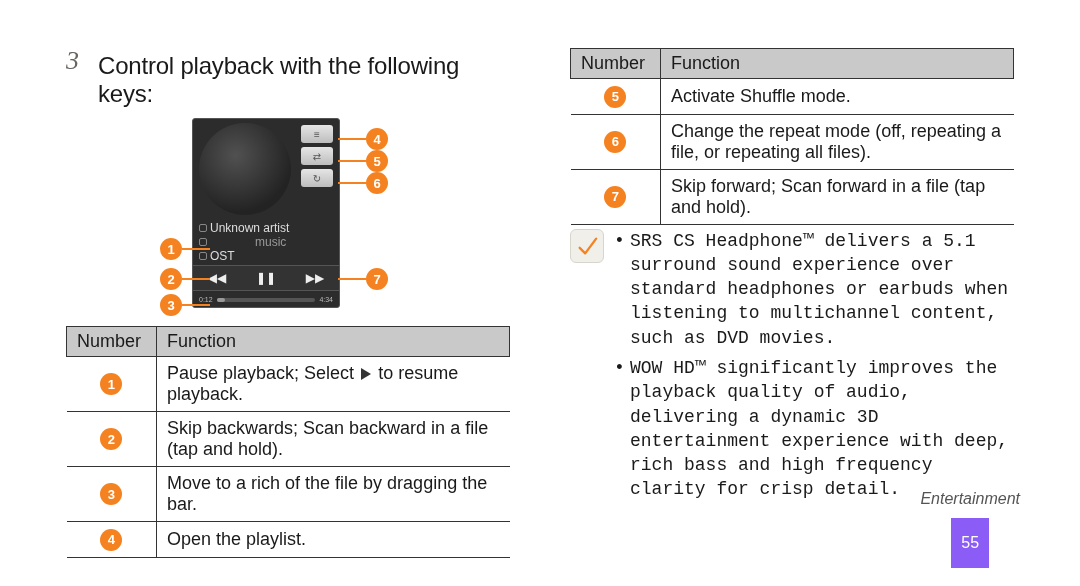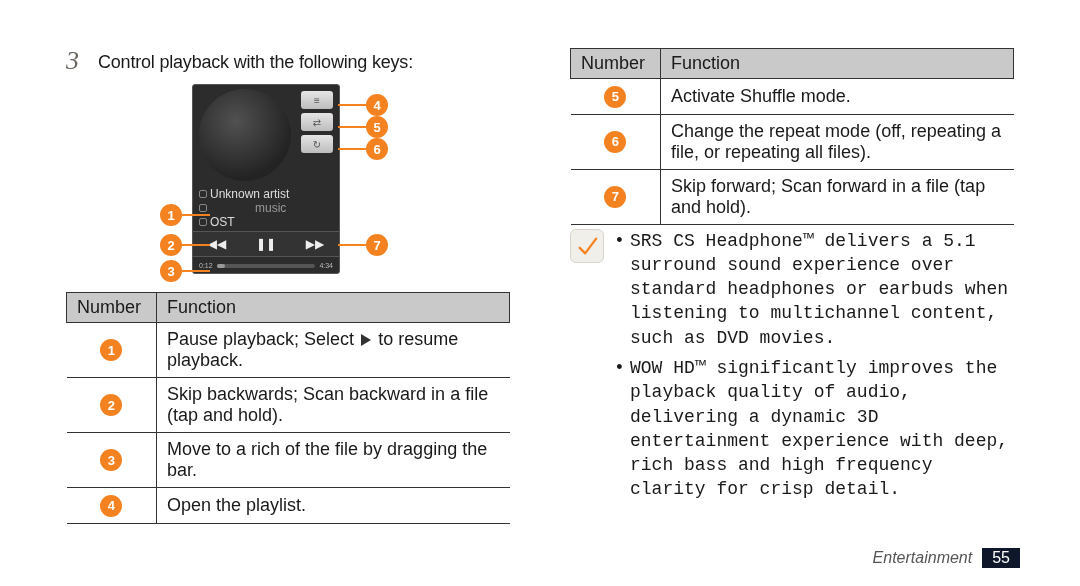--- a/index.html
+++ b/index.html
@@ -28,21 +28,21 @@
   .step-num {
     font-family: Georgia, "Times New Roman", serif;
     font-style: italic;
     font-size: 26px;
     color: #696660;
     line-height: 1;
     width: 20px;
     flex-shrink: 0;
   }
   .step-text {
-    font-size: 18px;
+    font-size: 24px;
     padding-top: 4px;
     letter-spacing: -0.2px;
   }
 
   
   .player-wrap {
     position: relative;
     width: 310px;
     margin: 8px auto 18px 96px;
   }
@@ -141,25 +141,25 @@
     color:#f58220; font-size:22px;
     flex-shrink:0;
   }
   .note ul { list-style:none;font-family:Liberation Mono, monospace; }
   .note li { position:relative; padding-left:16px; margin-bottom:6px; line-height:1.35; }
   .note li::before { content:"•"; position:absolute; left:0; top:0; }
 
   .footer {
     position:absolute; right:60px; bottom:18px;
     display:flex; align-items:center; gap:10px;
-    font-size:16px; font-style:italic; color:#555;
+    font-size:16px; font-style:italic; color:#555;flex-direction:column;
   }
   .footer .pg {
-    font-style:normal; color:#fff; background:#0f172a;
-    padding:1px 10px; font-size:16px;
+    font-style:normal; color:#fff; background:#8b5cf6;
+    padding:16px 10px; font-size:16px;
   }
 </style>
 </head>
 <body>
 
 <div class="page">
 
   <div class="col">
 
     <div class="step-line">

